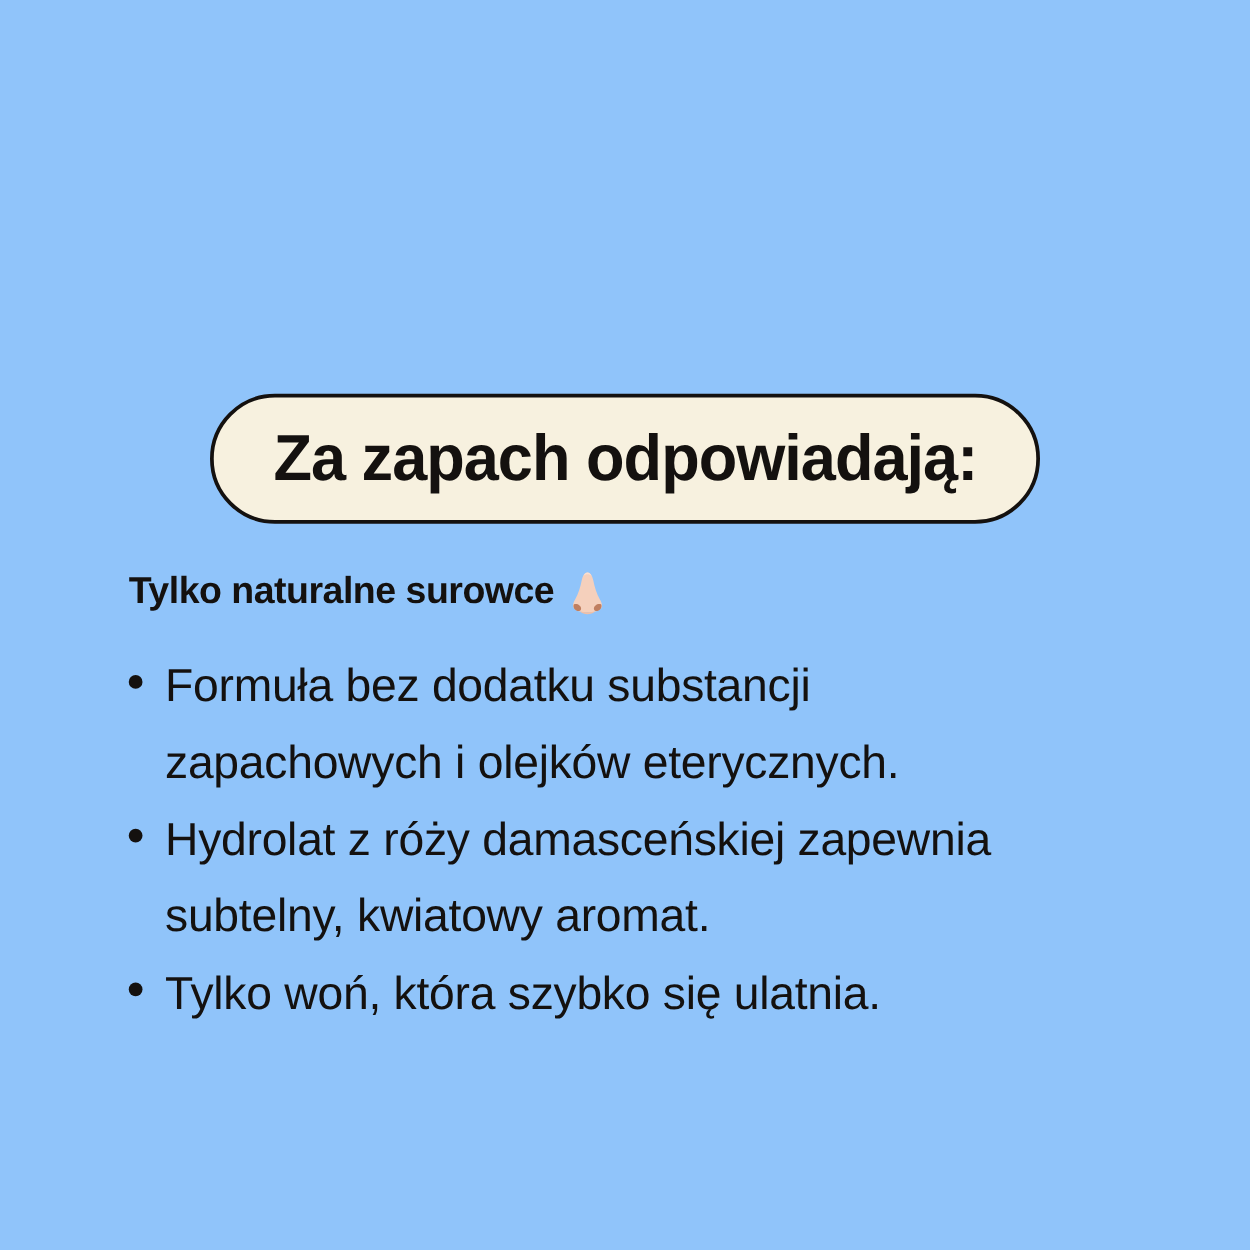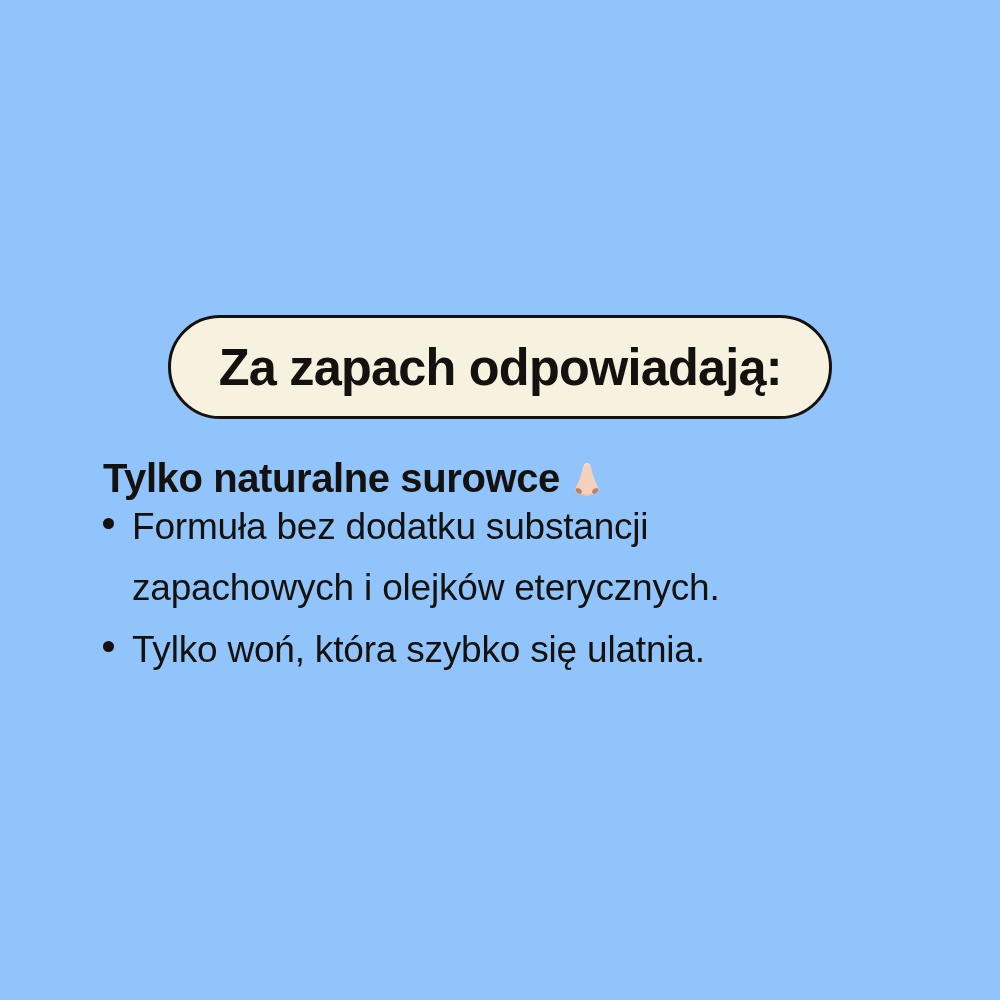--- a/index.html
+++ b/index.html
@@ -55,40 +55,40 @@
     position: absolute;
     left: 103px;
     top: 454px;
     display: flex;
     align-items: center;
     gap: 10px;
     white-space: nowrap;
   }
   .subtitle .subtitle-text {
     font-family: "Liberation Sans", sans-serif;
-    font-size: 40px;
+    font-size: 30px;
     font-weight: 700;
     color: #14110F;
     letter-spacing: -0.4px;
     line-height: 1.2;
   }
   .nose-emoji {
     display: inline-block;
     width: 34px;
     height: 38px;
     position: relative;
     flex: 0 0 auto;
     top: 2px;
   }
 
   
   .bullet-list {
     position: absolute;
     left: 103px;
-    top: 496px;
+    top: 518px;
     width: 800px;
   }
   .bullet-item {
     position: relative;
     display: flex;
     align-items: flex-start;
     margin-bottom: 1px;
   }
   .bullet-dot {
     flex: 0 0 auto;
@@ -131,20 +131,24 @@
     </span>
   </div>
 
   <div class="bullet-list">
 
     <div class="bullet-item">
       <span class="bullet-dot"></span>
       <span class="bullet-text">Formuła bez dodatku substancji zapachowych i olejków eterycznych.</span>
     </div>
 
+    <div class="bullet-item">
+      <span class="bullet-dot"></span>
+      <span class="bullet-text">Hydrolat z róży damasceńskiej zapewnia subtelny, kwiatowy aromat.</span>
+    </div>
 
     <div class="bullet-item">
       <span class="bullet-dot"></span>
       <span class="bullet-text">Tylko woń, która szybko się ulatnia.</span>
     </div>
 
   </div>
 
 </div>
 

